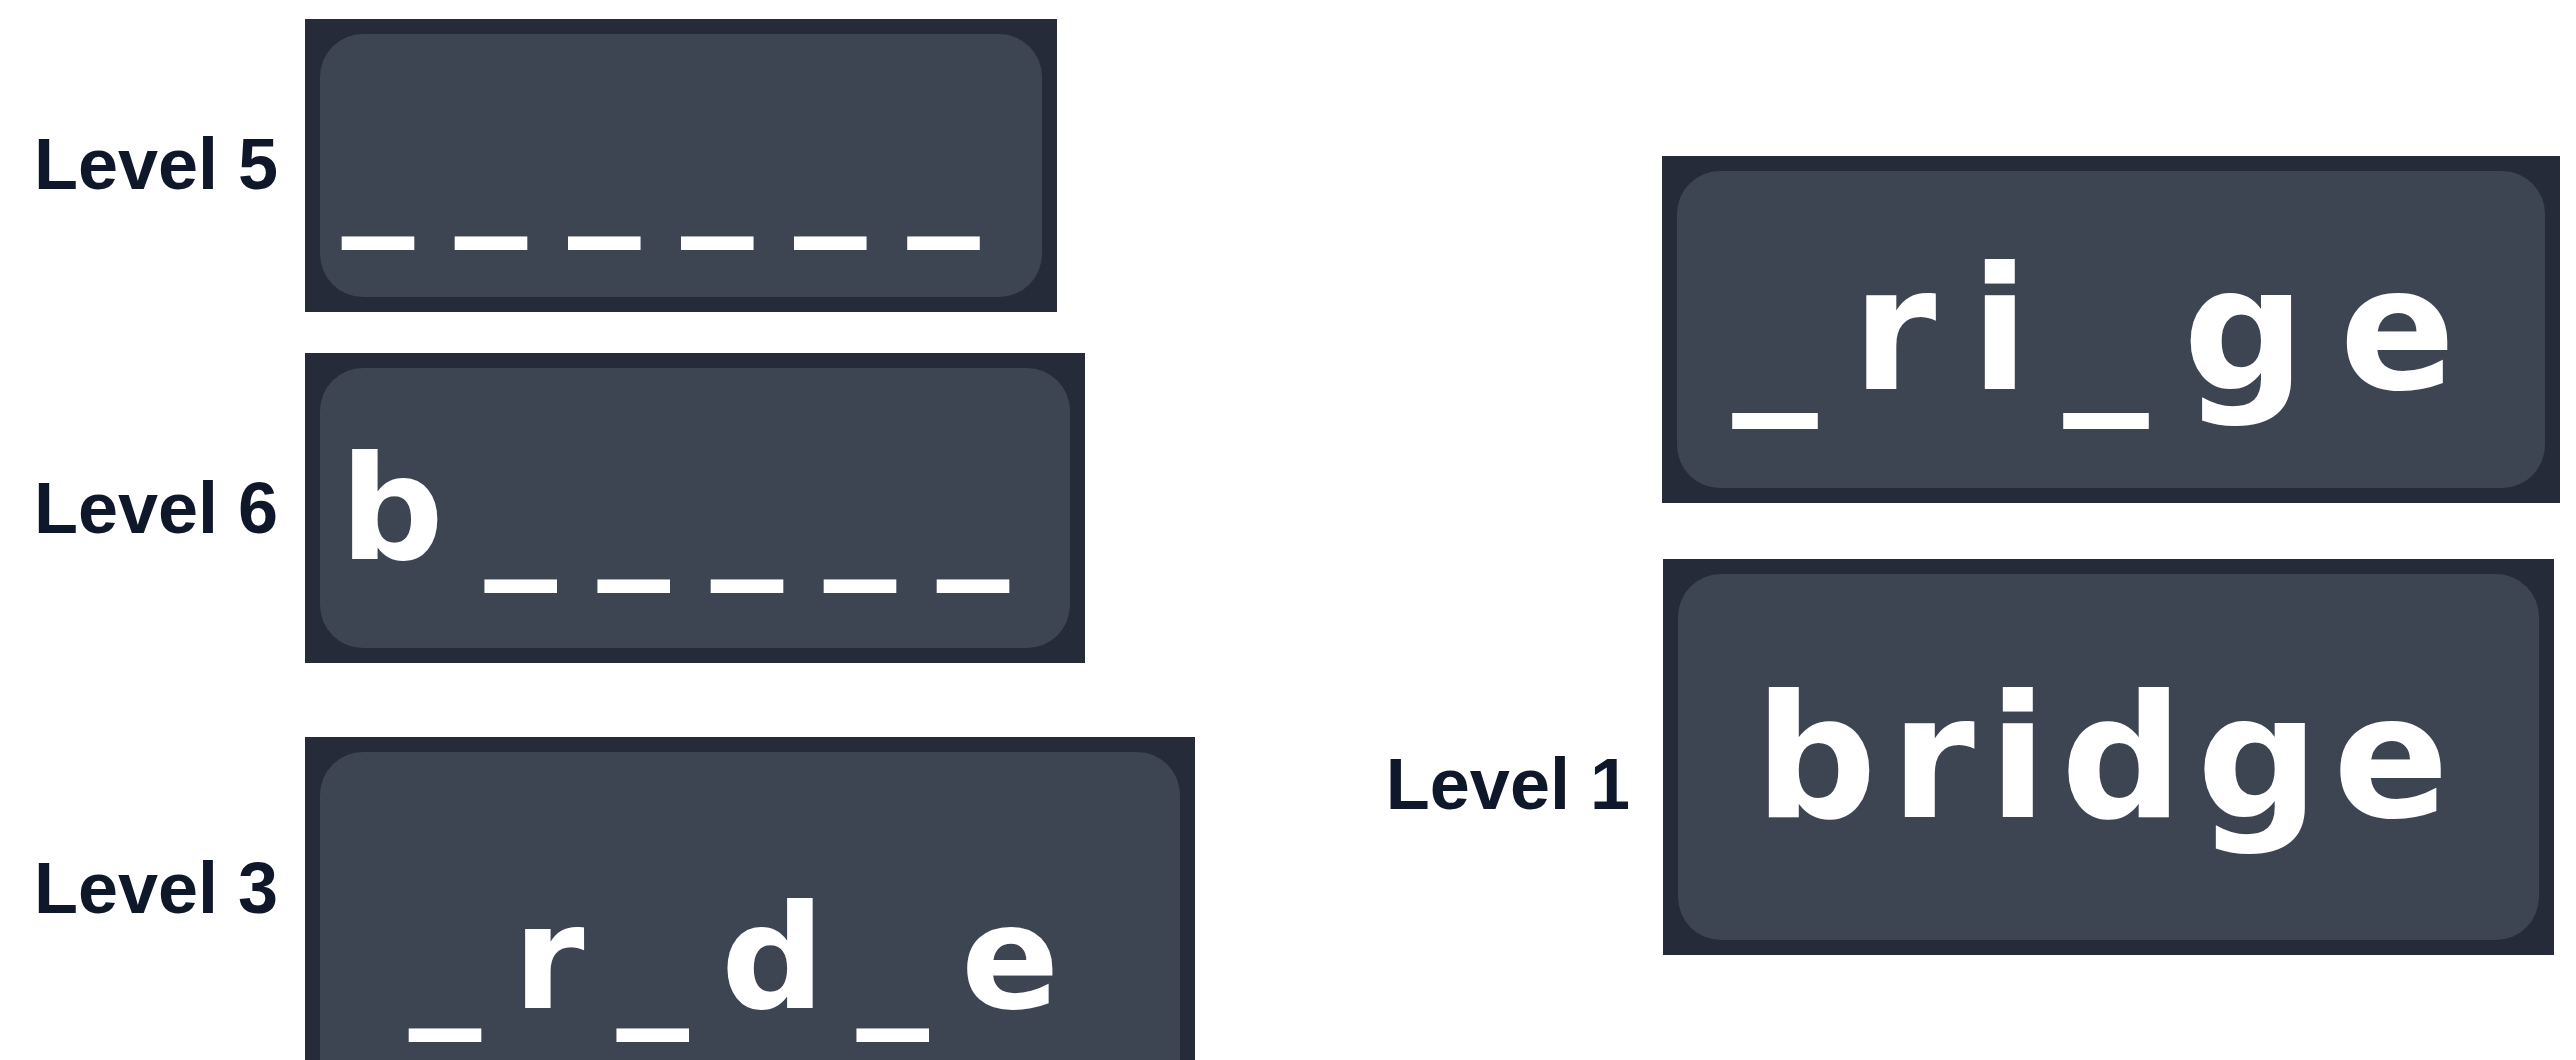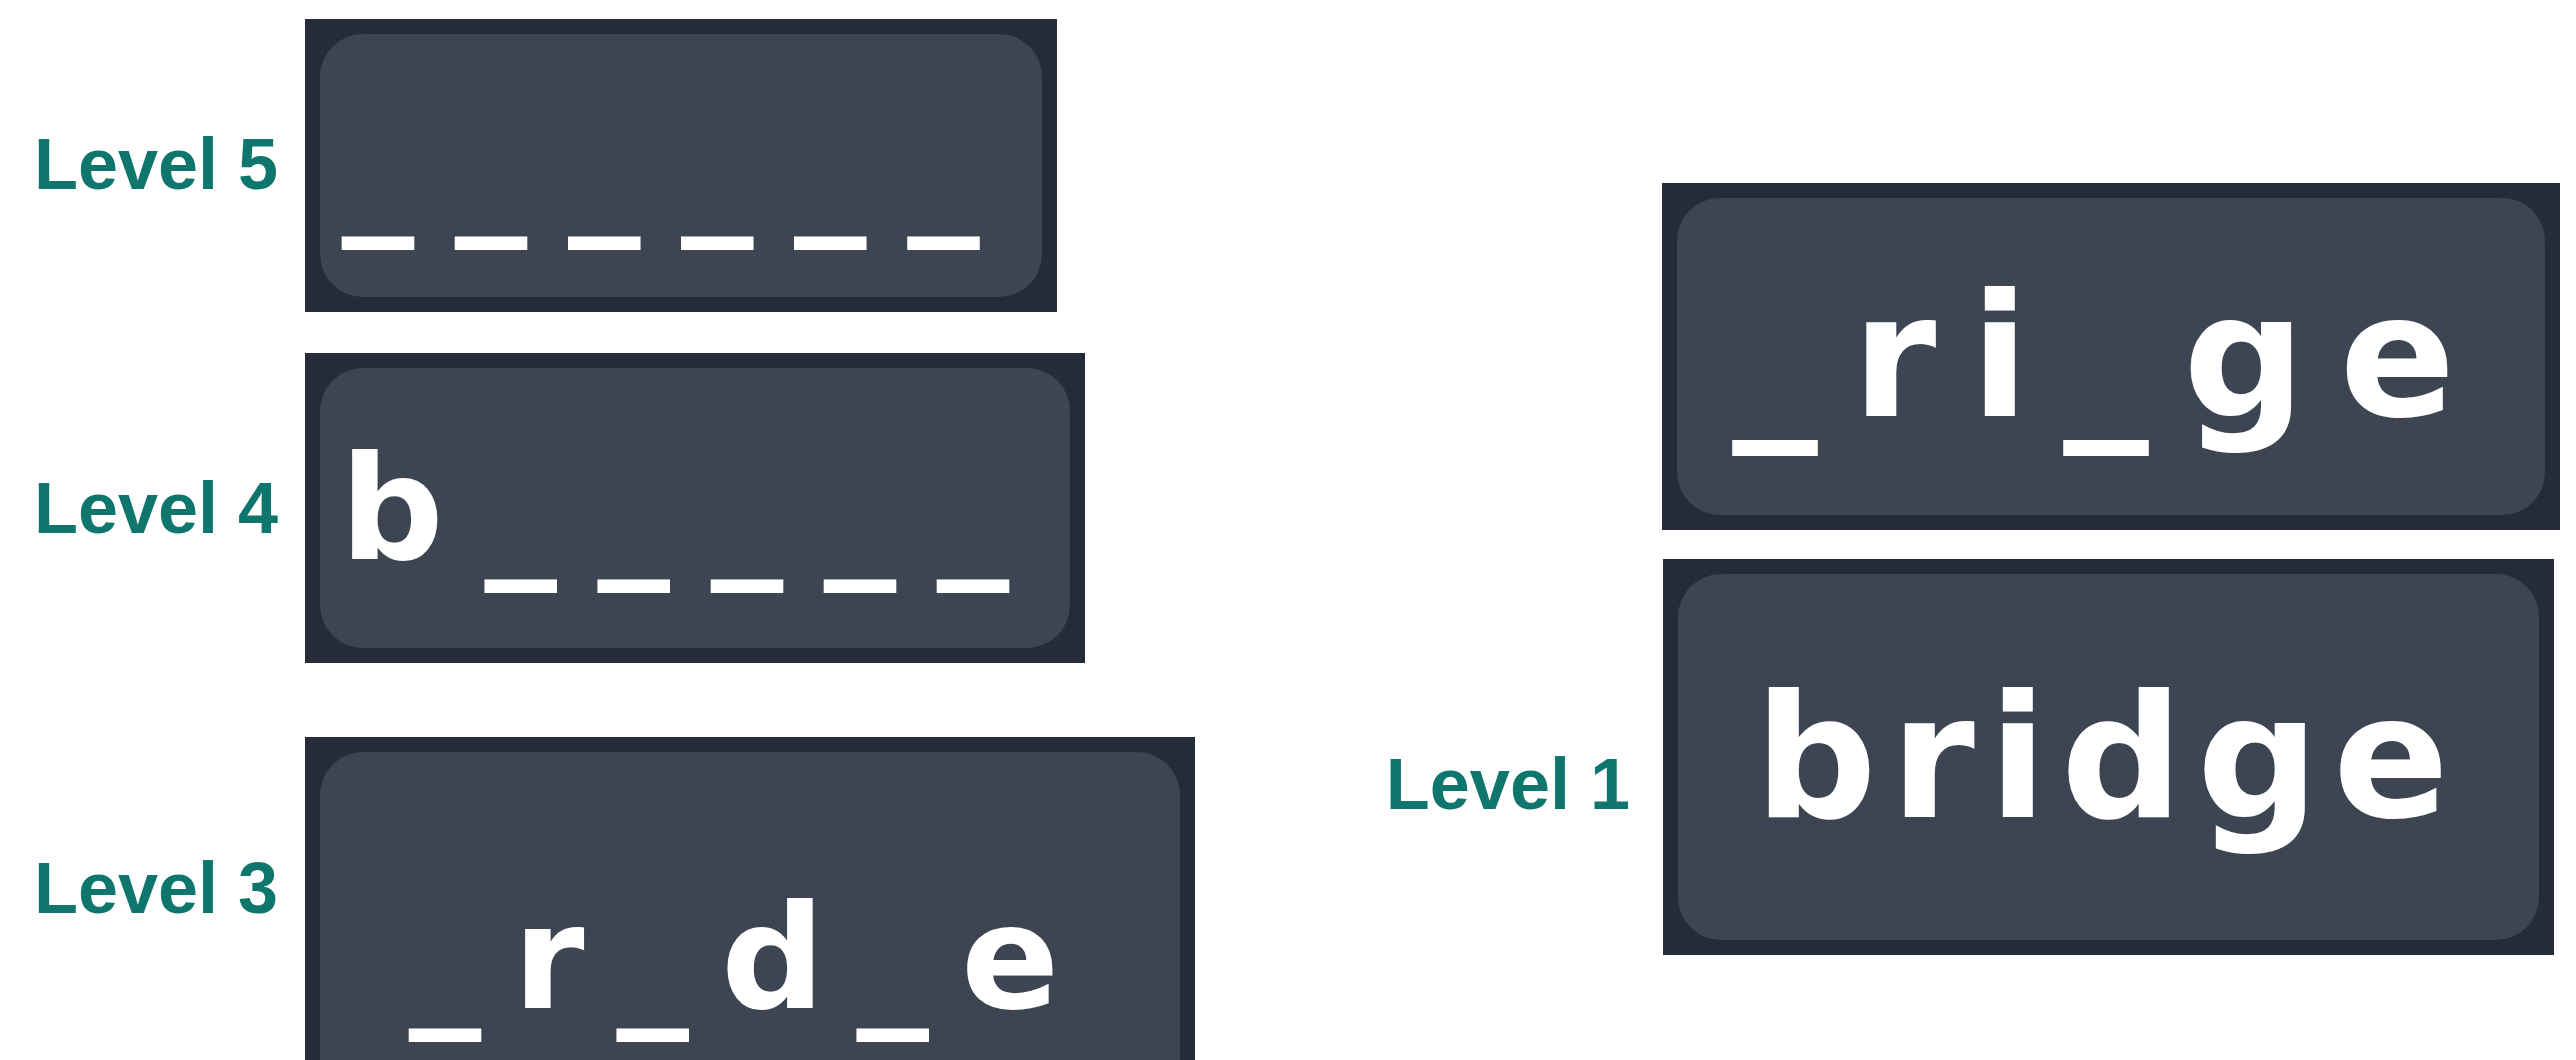--- a/index.html
+++ b/index.html
@@ -14,21 +14,21 @@
     background: #ffffff;
     overflow: hidden;
     font-family: "Liberation Sans", sans-serif;
   }
   .level-label {
     position: absolute;
     font-family: "Liberation Sans", sans-serif;
     font-weight: 700;
     font-size: 72px;
     line-height: 72px;
-    color: #0f766e;
+    color: #0f172a;
     text-align: right;
     white-space: nowrap;
   }
   .card {
     position: absolute;
     background: #252b39;
   }
   .card-inner {
     position: absolute;
     inset: 15.4px;
@@ -60,35 +60,35 @@
 
 <div class="stage">
 
   <div class="level-label label-col-left" style="top:128px;">Level 5</div>
   <div class="card" style="left:305px; top:19px; width:752px; height:293px;">
     <div class="card-inner">
       <span class="word word-left ls-blanks">______</span>
     </div>
   </div>
 
-  <div class="level-label label-col-left" style="top:472px;">Level 4</div>
+  <div class="level-label label-col-left" style="top:472px;">Level 6</div>
   <div class="card" style="left:305px; top:353px; width:780px; height:310px;">
     <div class="card-inner">
       <span class="word word-left ls-blanks">b_____</span>
     </div>
   </div>
 
   <div class="level-label label-col-left" style="top:852px;text-align:center;">Level 3</div>
   <div class="card" style="left:305px; top:737px; width:890px; height:440px;">
     <div class="card-inner">
       <span class="word word-left ls-mid">_r_d_e</span>
     </div>
   </div>
 
-  <div class="card" style="left:1662px; top:156px; width:898px; height:347px;margin-top:27px;">
+  <div class="card" style="left:1662px; top:156px; width:898px; height:347px;">
     <div class="card-inner">
       <span class="word word-right ls-l2">_ri_ge</span>
     </div>
   </div>
 
   <div class="level-label label-col-right" style="top:748px;">Level 1</div>
   <div class="card" style="left:1663px; top:559px; width:891px; height:396px;">
     <div class="card-inner">
       <span class="word word-right ls-tight">bridge</span>
     </div>

